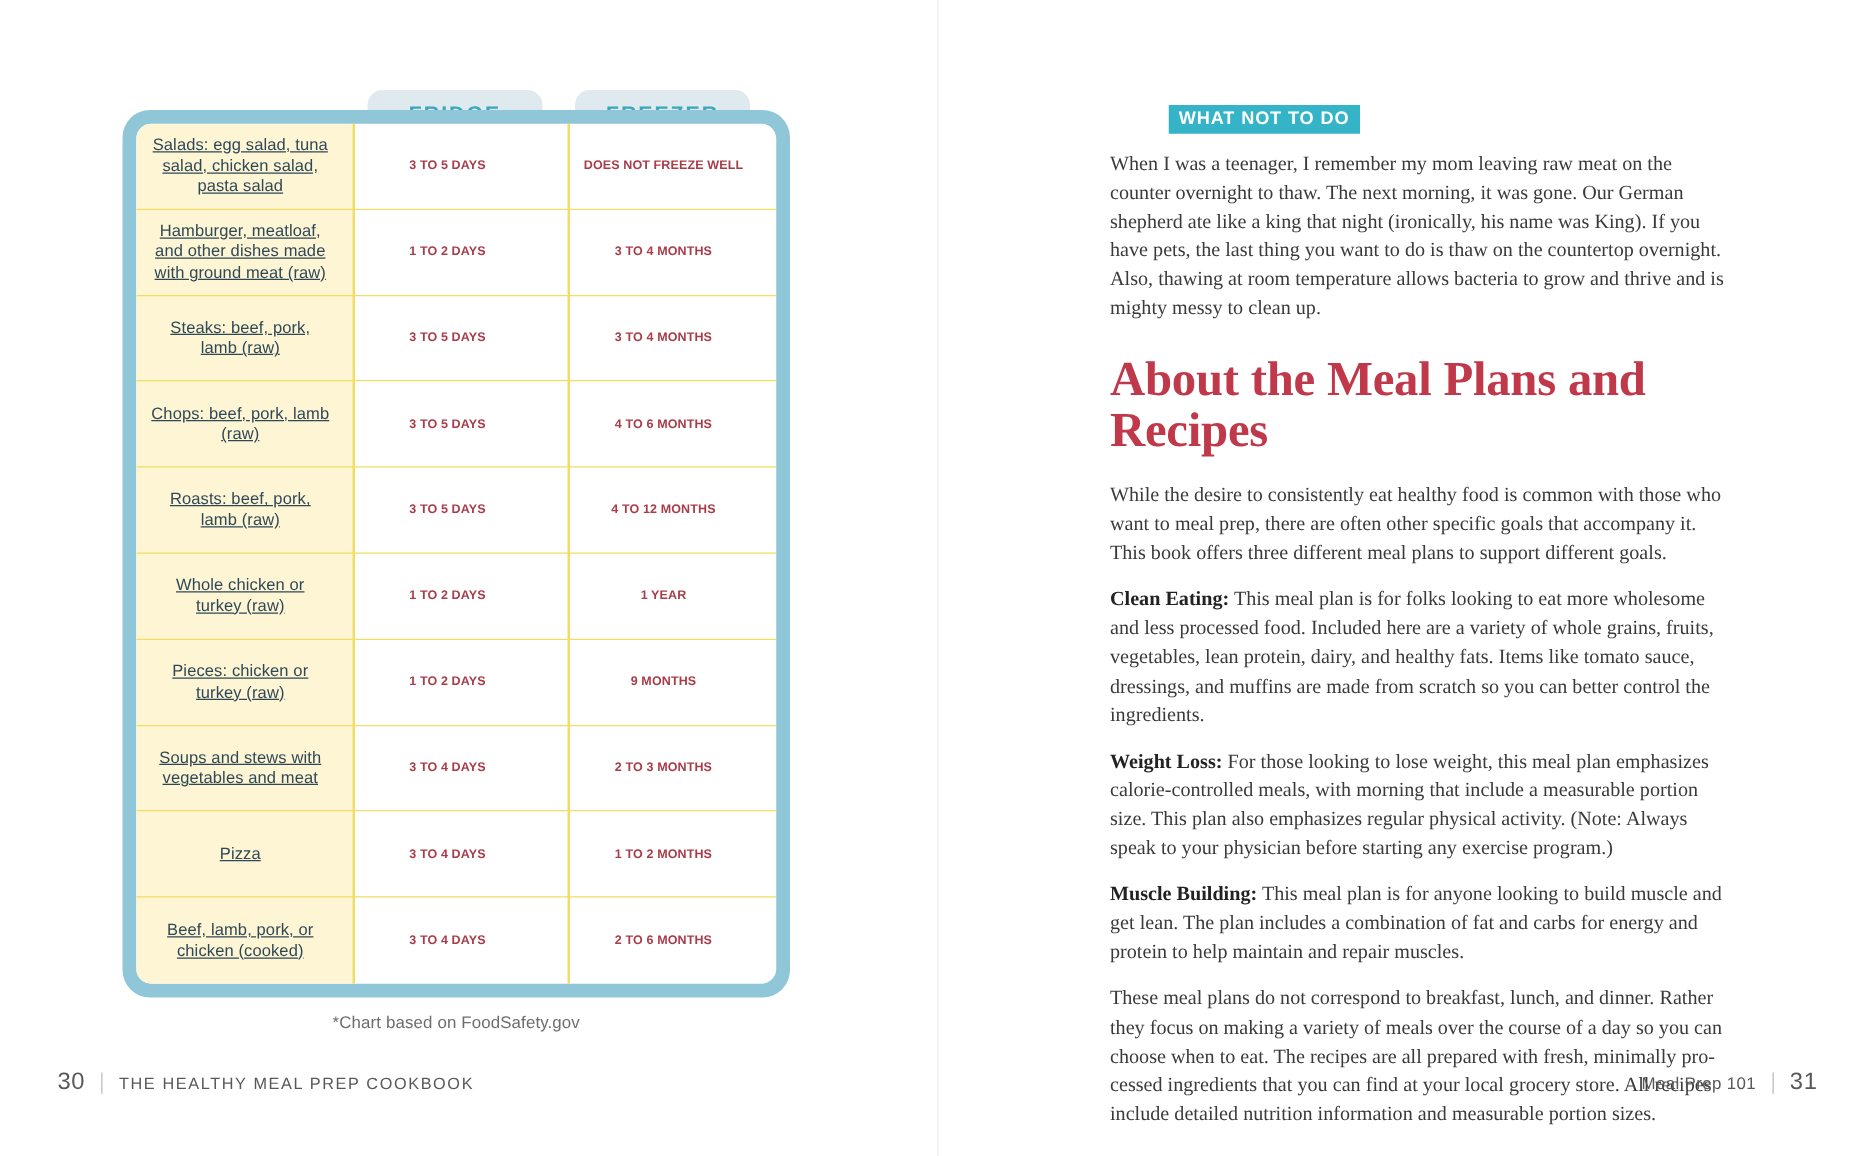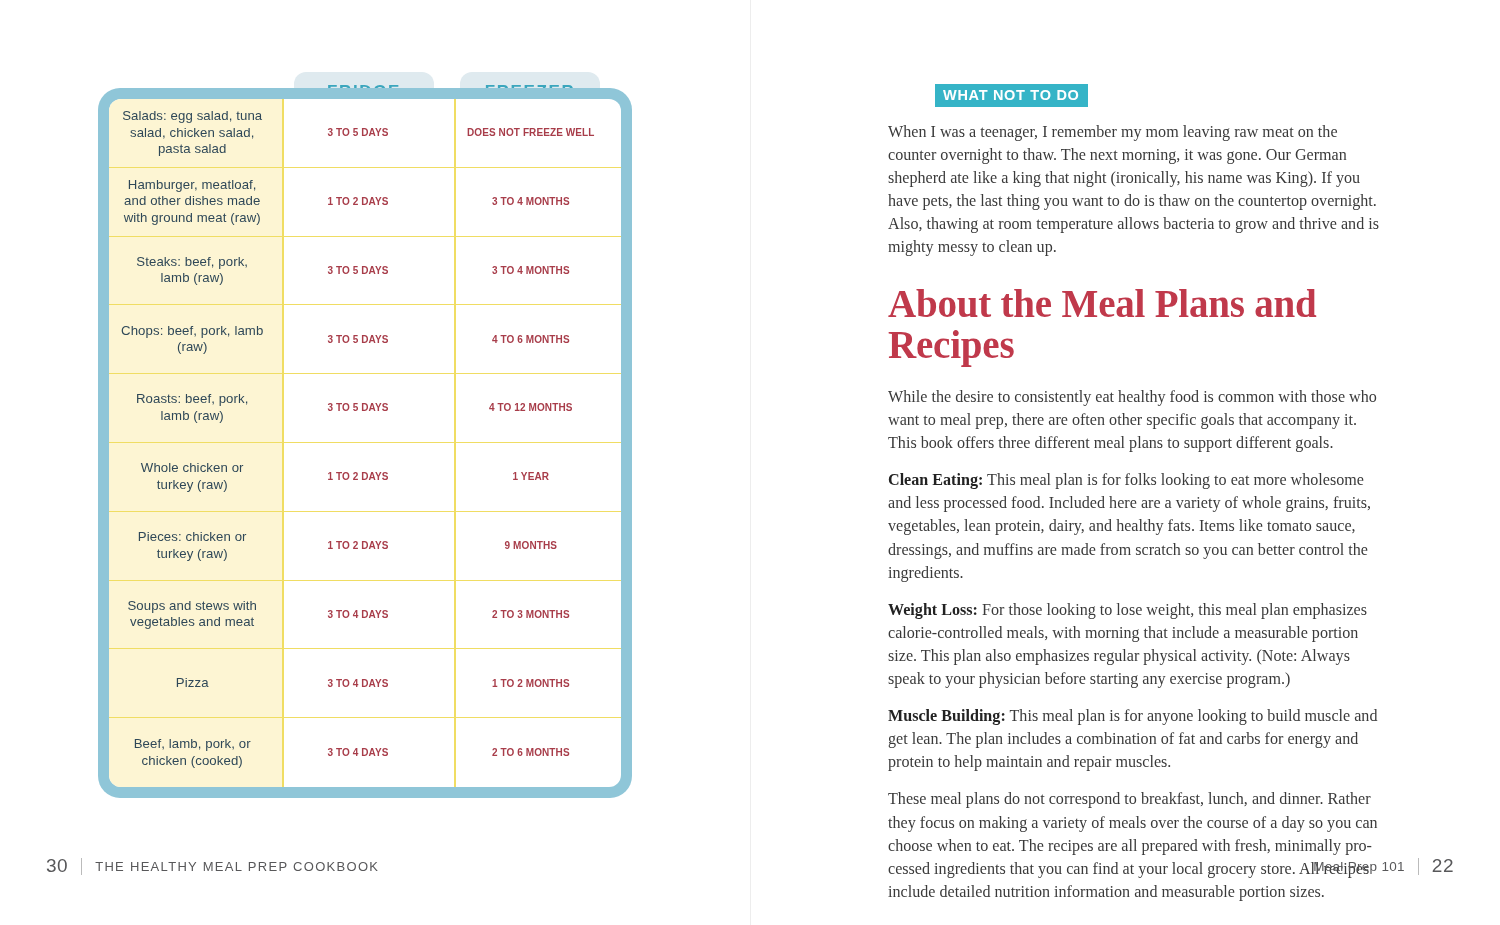--- a/index.html
+++ b/index.html
@@ -96,20 +96,21 @@
   .cell-item {
     width: 173px;
     display: flex; align-items: center; justify-content: center;
     padding: 2px 12px;
     text-align: center;
     color: #2f4858;
     font-family: "Liberation Sans Narrow", "Liberation Sans", sans-serif;
     font-size: 13.2px;
     line-height: 1.26;
     letter-spacing: 0.1px;
+    text-decoration: underline;
   }
   .cell-val {
     width: 172px;
     display: flex; align-items: center; justify-content: center;
     padding: 2px 8px;
     text-align: center;
     color: #a83d4a;
     font-family: "Liberation Sans", sans-serif;
     font-weight: 700;
     font-size: 10px;
@@ -279,20 +280,21 @@
           <div class="row">
             <div class="cell-item">Beef, lamb, pork, or chicken (cooked)</div>
             <div class="cell-val">3 TO 4 DAYS</div>
             <div class="cell-val wide">2 TO 6 MONTHS</div>
           </div>
 
         </div>
       </div>
     </div>
 
+    <div class="chart-note">*Chart based on FoodSafety.gov</div>
 
     <div class="footer footer-left">
       <span class="fnum">30</span>
       <span class="fsep"></span>
       <span class="ftitle">THE HEALTHY MEAL PREP COOKBOOK</span>
     </div>
 
   </div>
 
   <div class="page-right">
@@ -318,17 +320,17 @@
         <b>Muscle Building:</b><span> This meal plan is for anyone looking to build muscle and get lean. The plan includes a combination of fat and carbs for energy and protein to help maintain and repair muscles.</span>
       </p>
 
       <p class="body-text gap-top">These meal plans do not correspond to breakfast, lunch, and dinner. Rather they focus on making a variety of meals over the course of a day so you can choose when to eat. The recipes are all prepared with fresh, minimally pro-cessed ingredients that you can find at your local grocery store. All recipes include detailed nutrition information and measurable portion sizes.</p>
 
     </div>
 
     <div class="footer footer-right">
       <span class="ftitle-r">Meal Prep 101</span>
       <span class="fsep"></span>
-      <span class="fnum">22</span>
+      <span class="fnum">31</span>
     </div>
   </div>
 
 </div>
 
 </body></html>

